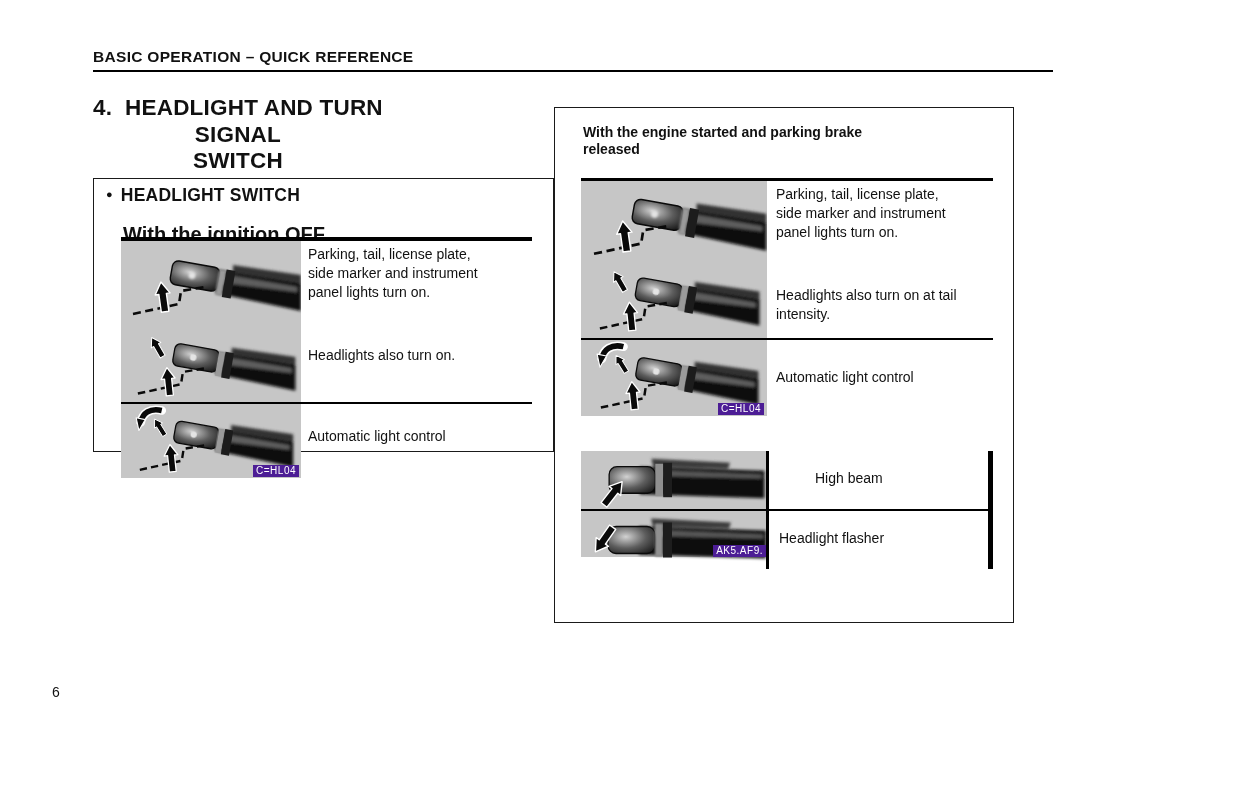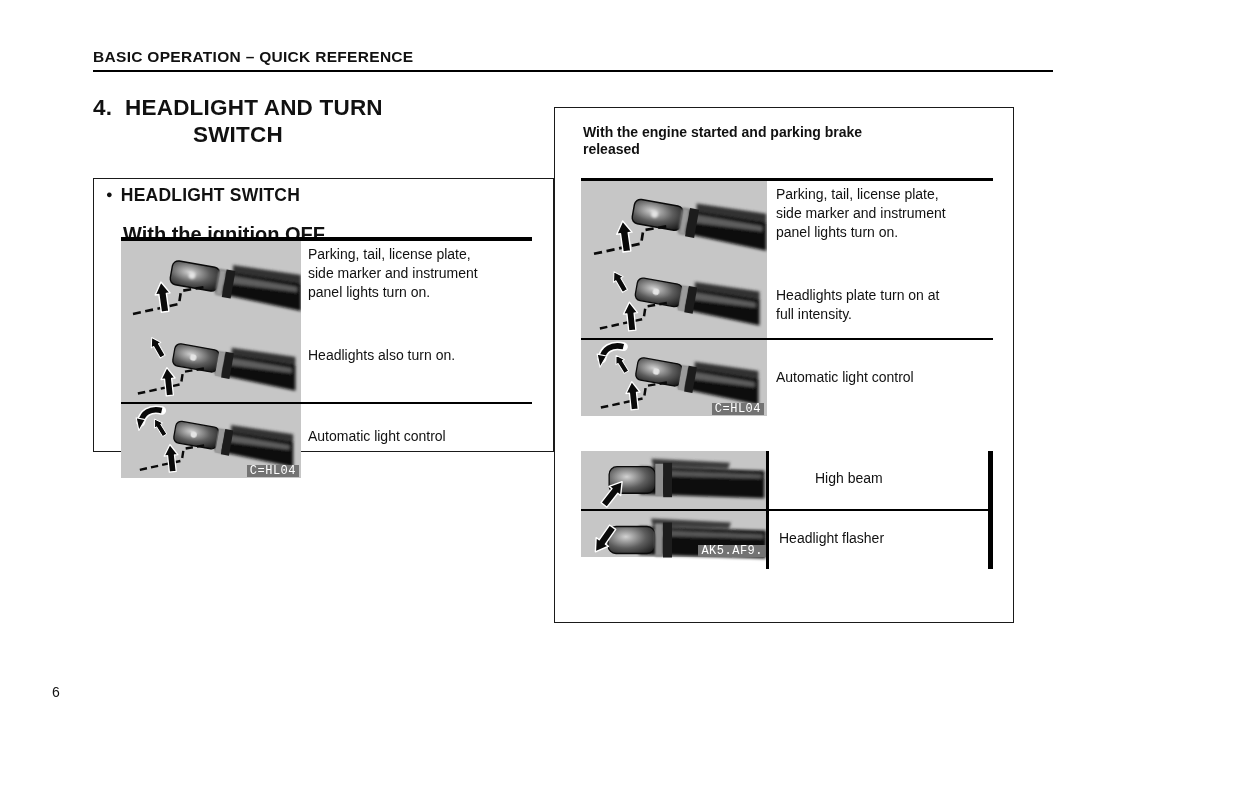--- a/index.html
+++ b/index.html
@@ -51,23 +51,23 @@
   .rp-vsep{left:211px;top:343px;width:2.5px;height:118px;background:#000;}
   .rp-divider2{left:26px;top:400.5px;width:409px;}
   .rp-rightbar{left:433px;top:343px;width:4.5px;height:118px;background:#000;}
   .rp-t4{left:224px;top:361px;width:200px;margin-left:36px;}
   .rp-t5{left:224px;top:421px;width:200px;}
 
   .illo{left:0;width:100%;overflow:hidden;}
   .illo svg{display:block;width:100%;height:100%;}
 
   .img-code{
-    position:absolute;background:#737373;color:#fff;
-    font-family:Liberation Mono, monospace;
-    font-size:12px;line-height:12px;padding:0 3px;letter-spacing:.5px;white-space:pre;
+    position:absolute;background:#4c1d95;color:#fff;
+    font-family:Liberation Sans, sans-serif;
+    font-size:10px;line-height:12px;padding:0 3px;letter-spacing:.5px;white-space:pre;
   }
 </style>
 </head>
 <body>
 
 <svg width="0" height="0" style="position:absolute" aria-hidden="true">
   <defs>
     <linearGradient id="shaftG" x1="0" y1="0" x2="0" y2="1">
       <stop offset="0" stop-color="#474747"></stop>
         <stop offset=".45" stop-color="#0d0d0d"></stop>
@@ -121,20 +121,21 @@
       <path d="M8,14 L1,26 L-2,12 Z" fill="#0a0a0a" stroke="#ffffff" stroke-width="1.2" stroke-linejoin="round"></path>
     </g>
   </defs>
 </svg>
 
 <div class="abs header-title">BASIC OPERATION – QUICK REFERENCE</div>
 <div class="abs header-rule"></div>
 
 <div class="abs section-title">
   <div>4.  HEADLIGHT AND TURN</div>
+  <div>SIGNAL</div>
   <div>SWITCH</div>
 </div>
 
 <div class="abs page-number">6</div>
 
 <div class="abs box box-left">
   <div class="abs lp-heading">
     <span class="bullet">●</span><span>HEADLIGHT SWITCH</span>
   </div>
   <div class="abs lp-sub">With the ignition OFF</div>
@@ -195,21 +196,21 @@
         <use href="#arrowUp" transform="translate(38,44) rotate(-6)"></use>
         <use href="#arrowUp" transform="translate(24,18) rotate(-32) scale(0.7)"></use>
         <use href="#arrowHook" transform="translate(10,2)"></use>
       </svg>
     </div>
     <div class="img-code" style="right:3px;bottom:1px">C=HL04</div>
   </div>
   <div class="abs rule-thin rp-divider1"></div>
 
   <div class="abs cellText rp-t1">Parking, tail, license plate, side marker and instrument panel lights turn on.</div>
-  <div class="abs cellText rp-t2">Headlights plate turn on at full intensity.</div>
+  <div class="abs cellText rp-t2">Headlights also turn on at tail intensity.</div>
   <div class="abs cellText rp-t3">Automatic light control</div>
 
   <div class="abs graycol rp-gray2">
     <div class="abs illo" style="top:0;height:57px">
       <svg viewBox="0 0 185 58" preserveAspectRatio="xMidYMid meet">
         <use href="#stalkHoriz"></use>
         <use href="#arrowUp" transform="translate(24,28) rotate(38 7 15)"></use>
       </svg>
     </div>
     <div class="abs illo" style="top:59px;height:59px">

